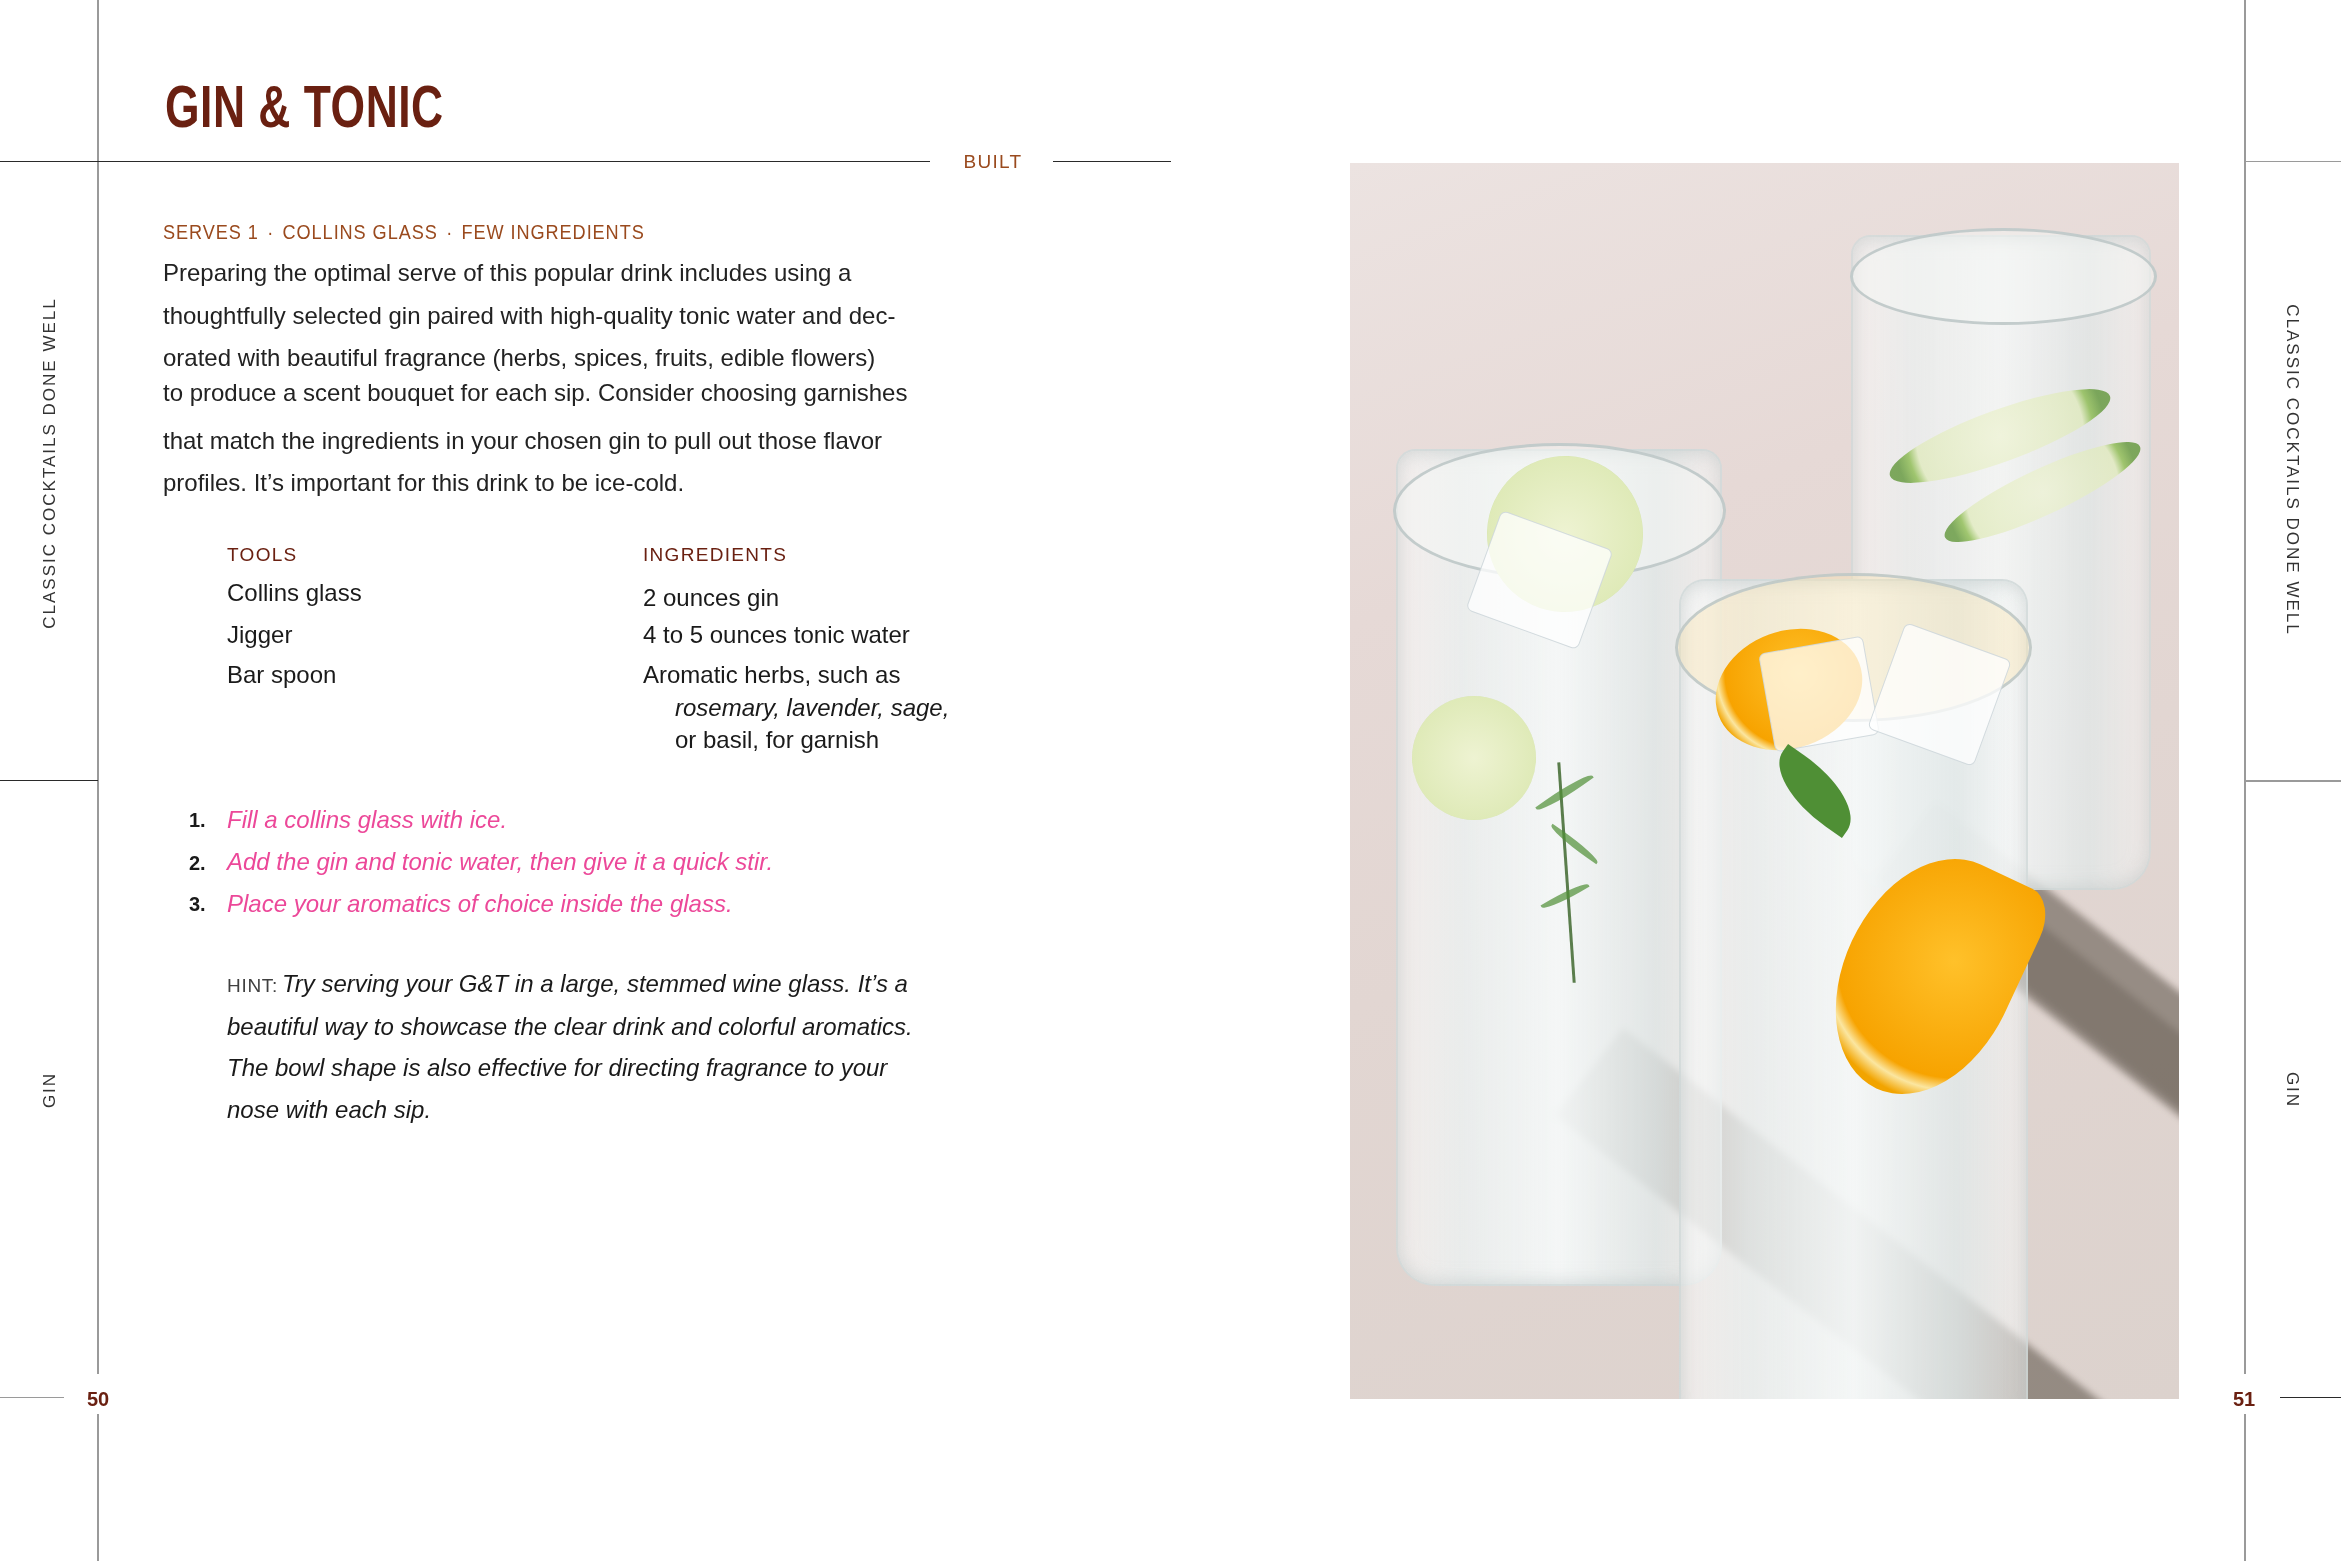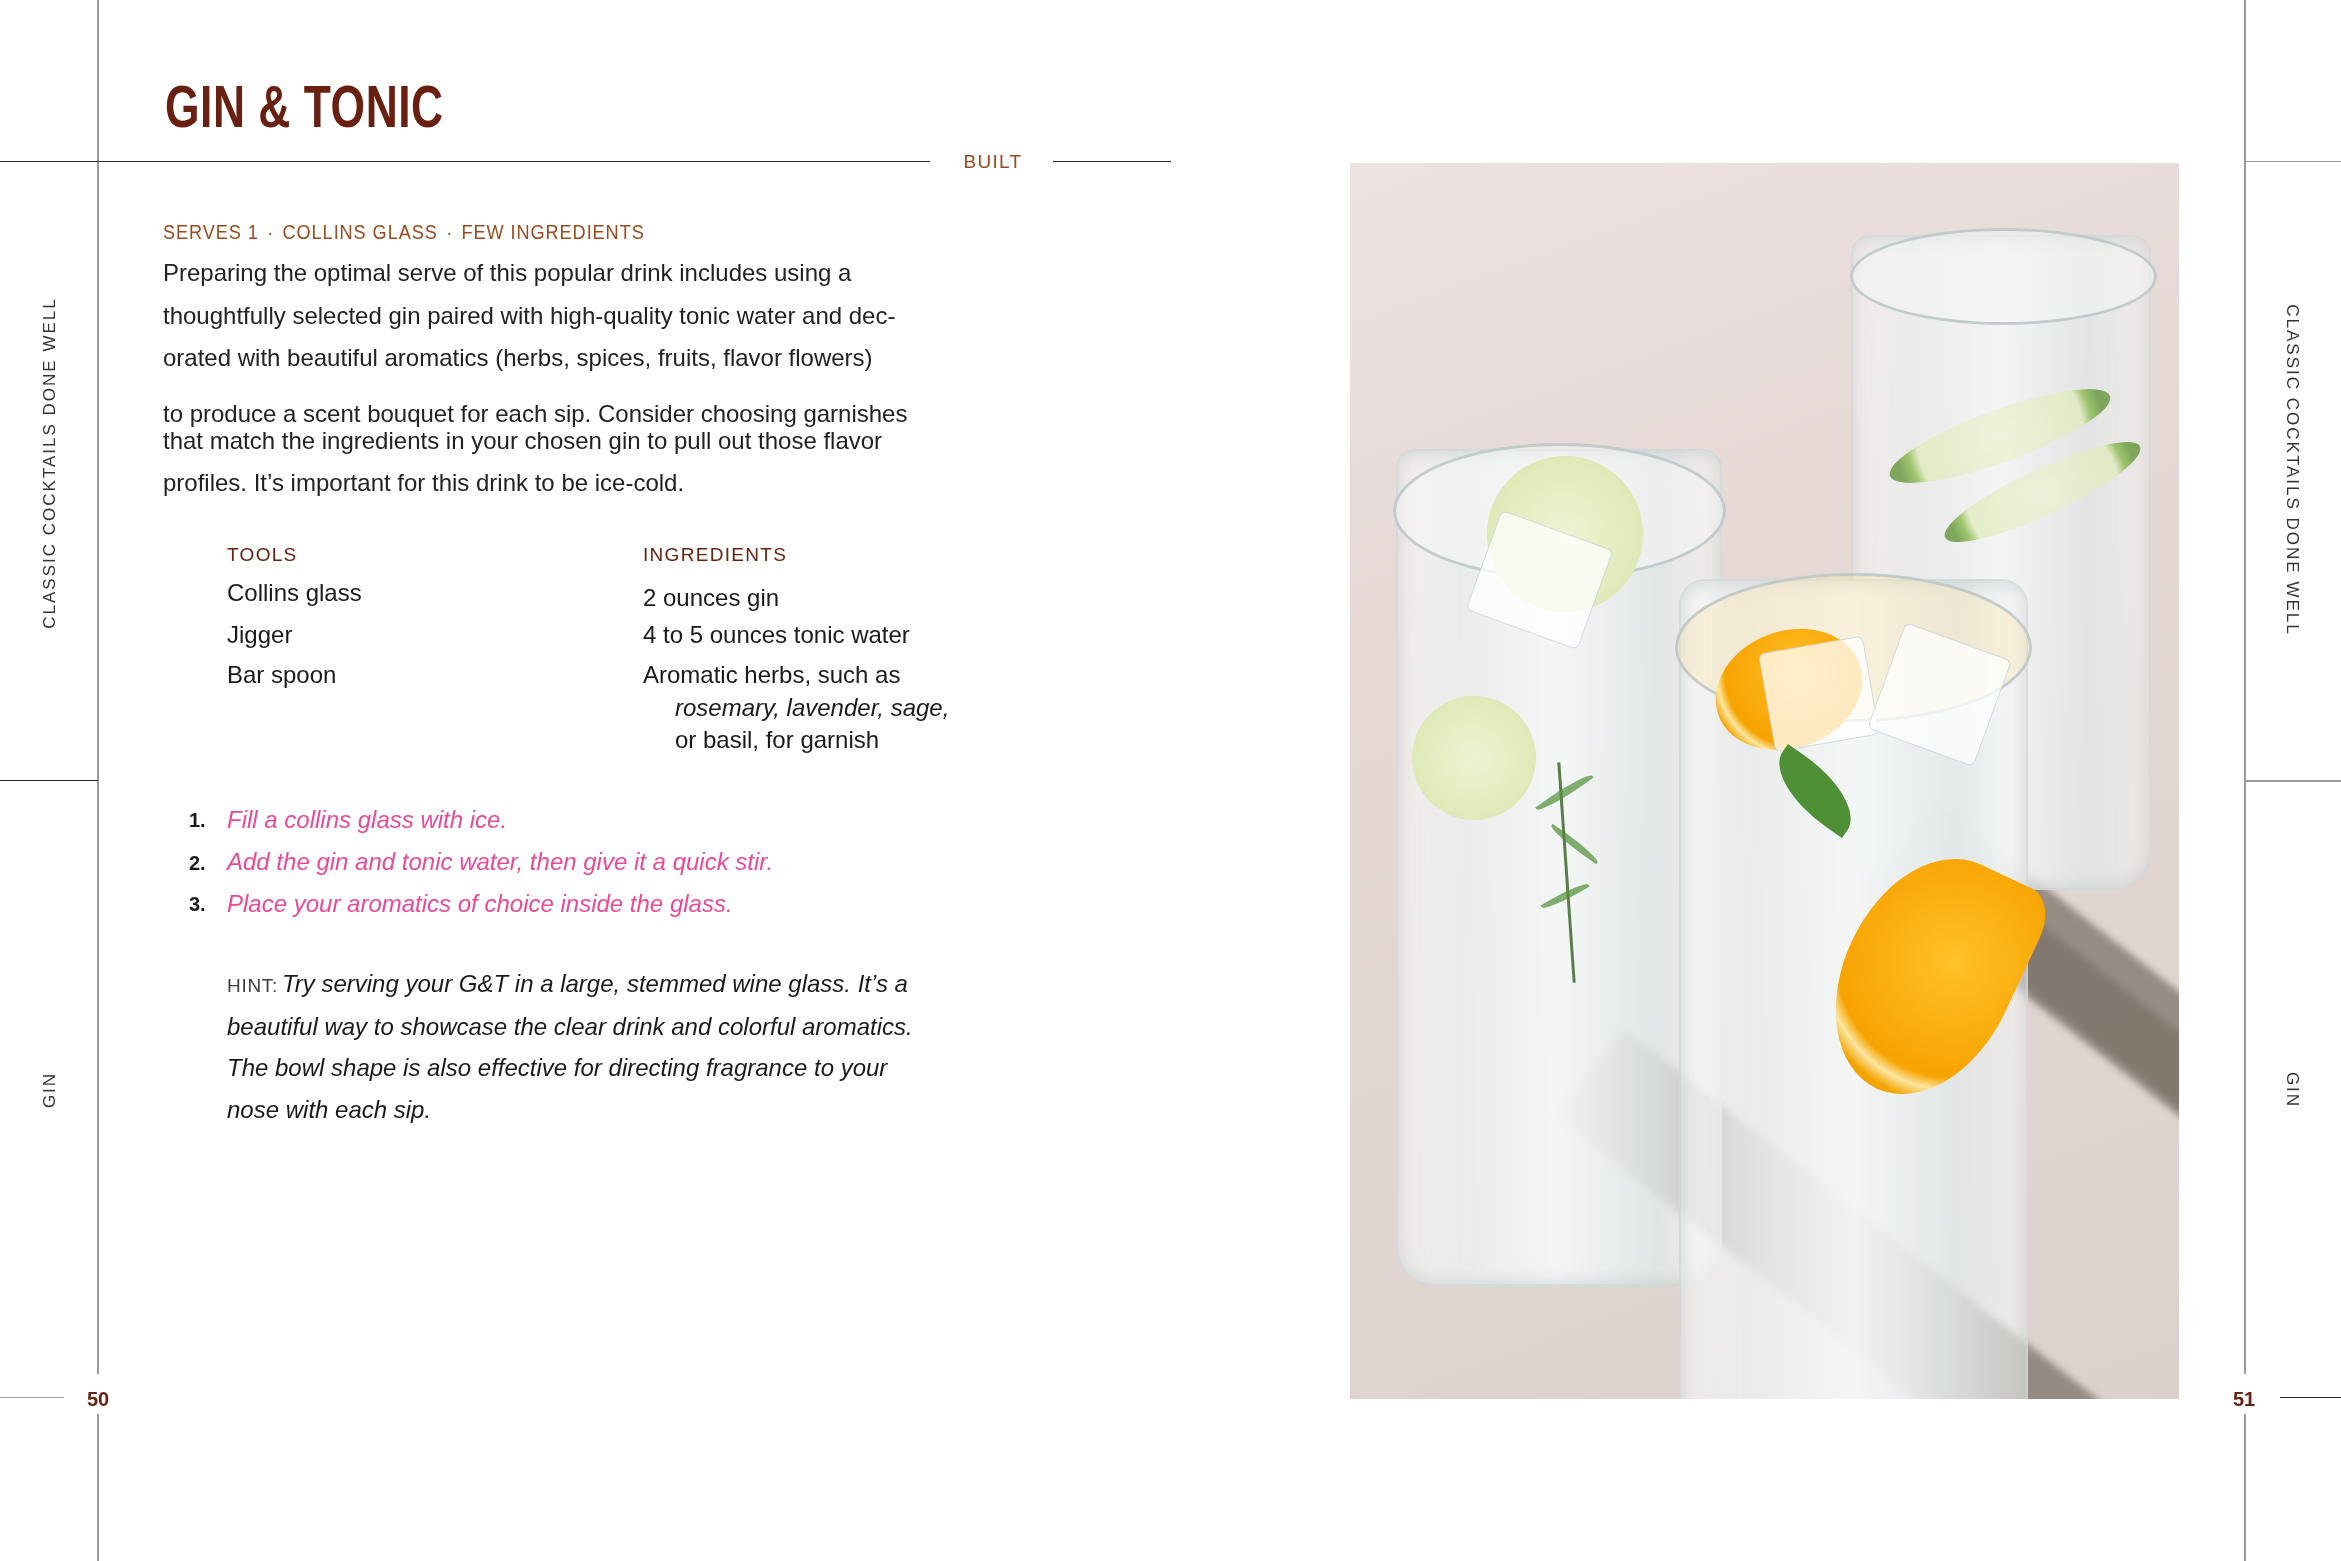--- a/index.html
+++ b/index.html
@@ -65,22 +65,22 @@
 <div class="title">GIN &amp; TONIC</div>
 <div class="section-tag" style="left:993px;top:161px;">BUILT</div>
 
 <div class="meta">
   <span>SERVES 1</span><span class="dot">·</span><span>COLLINS GLASS</span><span class="dot">·</span><span>FEW INGREDIENTS</span>
 </div>
 
 <div>
   <div class="body-line" style="top:273px;">Preparing the optimal serve of this popular drink includes using a</div>
   <div class="body-line" style="top:316px;">thoughtfully selected gin paired with high-quality tonic water and dec-</div>
-  <div class="body-line" style="top:358px;">orated with beautiful aromatics (herbs, spices, fruits, flavor flowers)</div>
-  <div class="body-line" style="top:414px;">to produce a scent bouquet for each sip. Consider choosing garnishes</div>
+  <div class="body-line" style="top:358px;">orated with beautiful fragrance (herbs, spices, fruits, edible flowers)</div>
+  <div class="body-line" style="top:393px;">to produce a scent bouquet for each sip. Consider choosing garnishes</div>
   <div class="body-line" style="top:441px;">that match the ingredients in your chosen gin to pull out those flavor</div>
   <div class="body-line" style="top:483px;">profiles. It’s important for this drink to be ice-cold.</div>
 </div>
 
 <div>
   <div class="col-head" style="left:227px;top:554px;text-align:center;">TOOLS</div>
   <div class="col-item" style="left:227px;top:593px;">Collins glass</div>
   <div class="col-item" style="left:227px;top:635px;">Jigger</div>
   <div class="col-item" style="left:227px;top:675px;">Bar spoon</div>
 </div>

